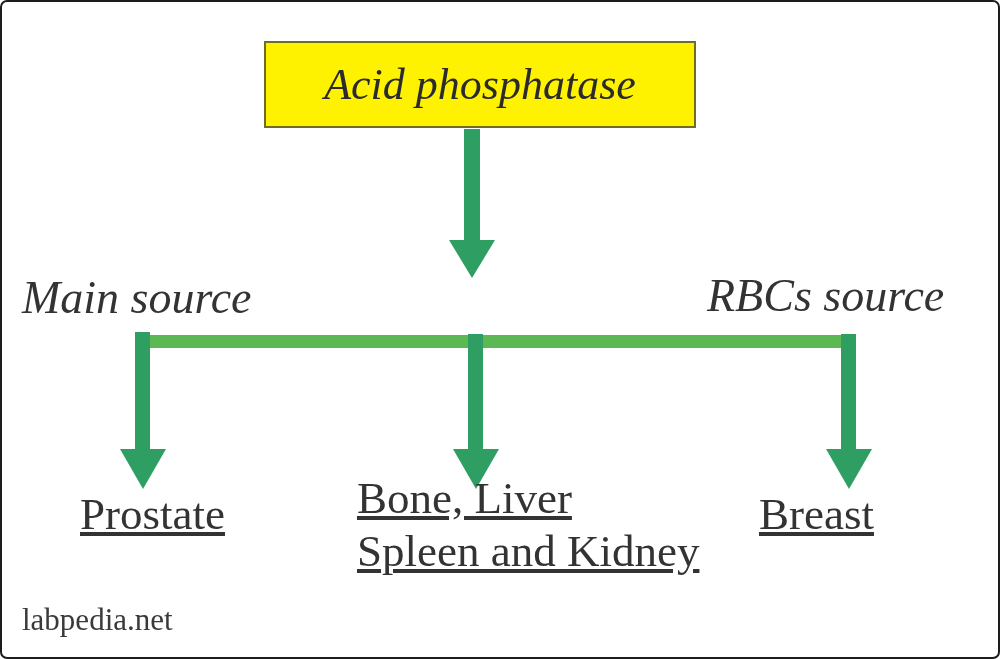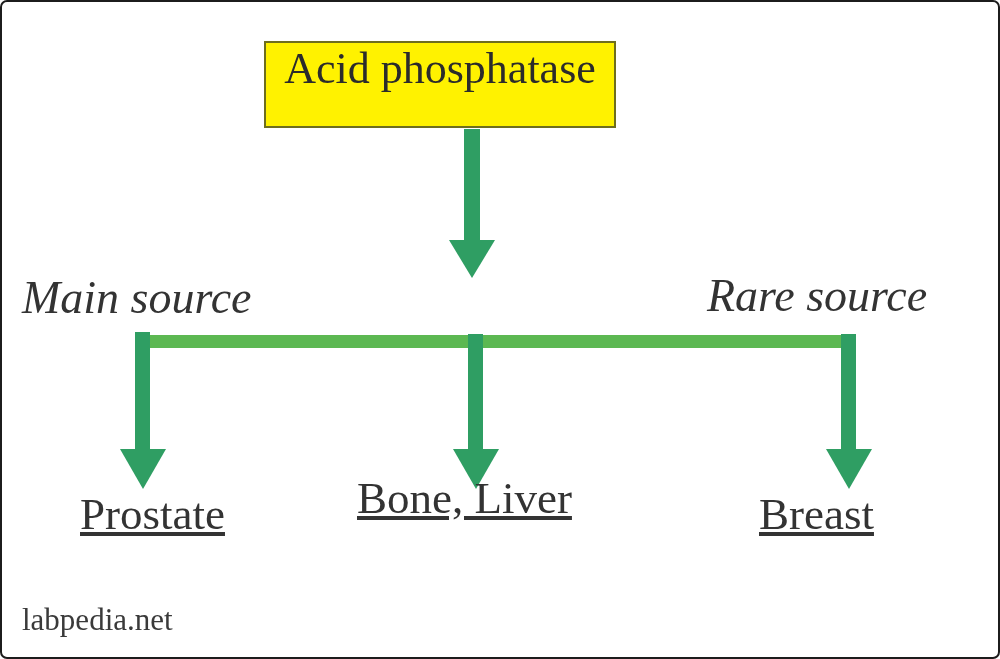--- a/index.html
+++ b/index.html
@@ -14,24 +14,24 @@
     border-radius: 7px;
     overflow: hidden;
     font-family: "Liberation Serif", "DejaVu Serif", serif;
     color: var(--text, #333333);
   }
 
   
   .title-box {
     position: absolute;
     left: 262px; top: 39px;
-    width: 352px; height: 87px;
+    width: 432px; height: 87px;
     background: var(--box-fill, #FFF200);
     border: 2px solid var(--box-border, #6E6E1E);
-    display: flex; justify-content: center;
+    display: flex; align-items: center; justify-content: center; font-style: italic;
   }
   .title-text {
     font-size: 44px;
     color: #2b2b2b;
     white-space: nowrap;
   }
 
   
   .varrow { position: absolute; }
   .stem {
@@ -105,21 +105,21 @@
   <div class="title-box">
     <span class="title-text">Acid phosphatase</span>
   </div>
 
   <div class="varrow a-top">
     <div class="stem"></div>
     <div class="head"></div>
   </div>
 
   <div class="branch-label bl-main">Main source</div>
-  <div class="branch-label bl-rare">Rare source</div>
+  <div class="branch-label bl-rare">RBCs source</div>
 
   <div class="hbar"></div>
 
   <div class="varrow a-left">
     <div class="stem"></div>
     <div class="head"></div>
   </div>
   <div class="varrow a-mid">
     <div class="stem"></div>
     <div class="head"></div>
@@ -128,20 +128,21 @@
     <div class="stem"></div>
     <div class="head"></div>
   </div>
 
   <div class="items items-main">
     <div>Prostate</div>
   </div>
 
   <div class="items items-other">
     <div>Bone, Liver</div>
+    <div>Spleen and Kidney</div>
   </div>
 
   <div class="items items-rare">
     <div>Breast</div>
   </div>
 
   <div class="watermark">labpedia.net</div>
 
 </div>
 

